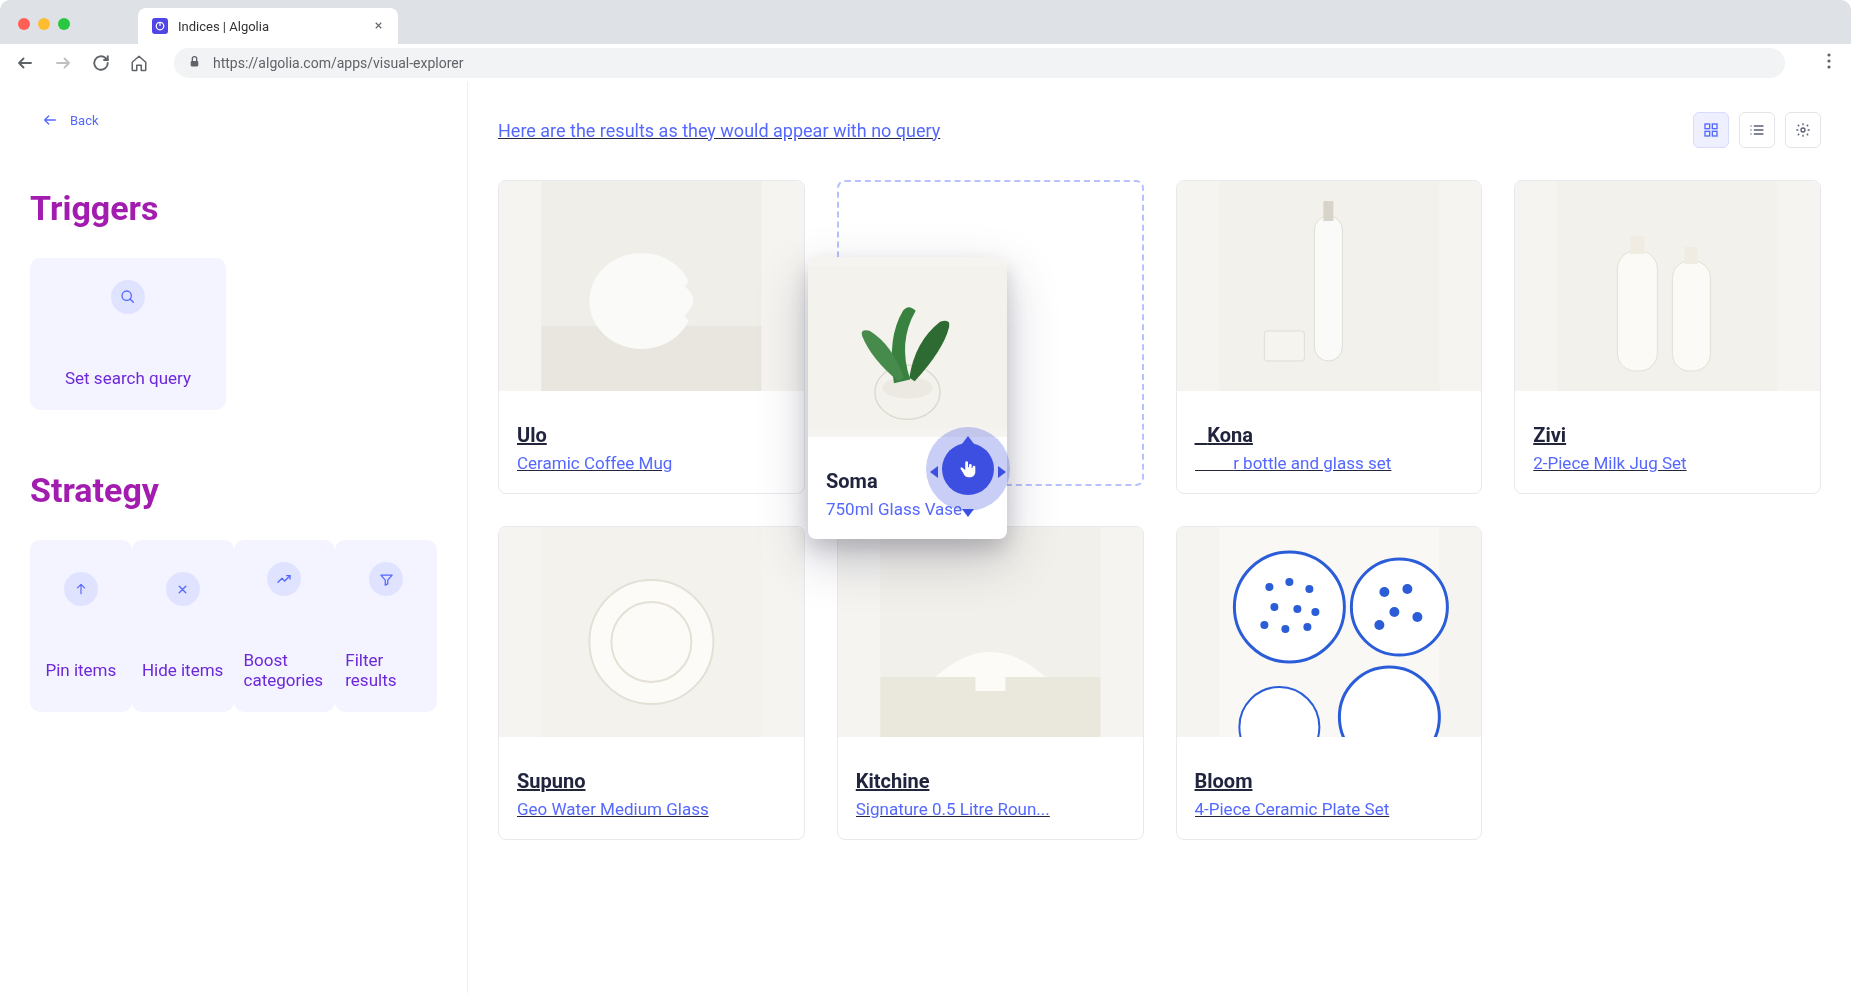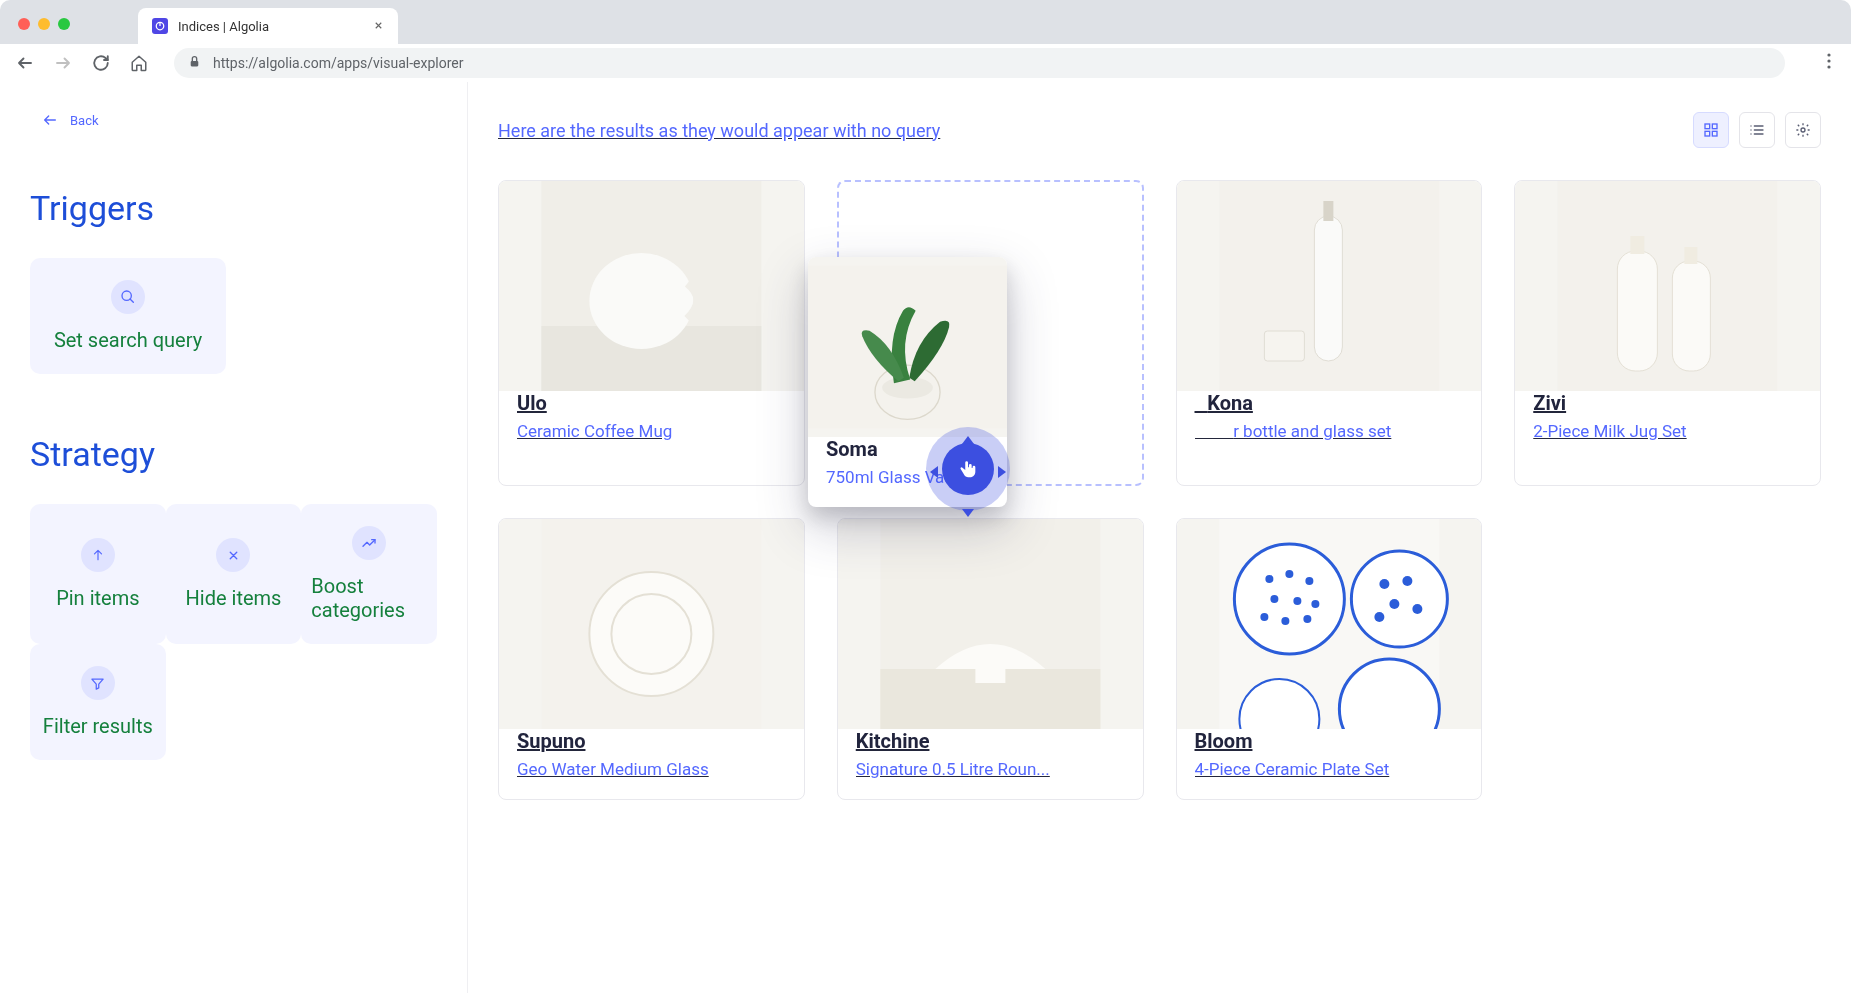--- a/index.html
+++ b/index.html
@@ -22,41 +22,41 @@
     .nav-btn { width: 22px; height: 22px; display: flex; align-items: center; justify-content: center; color: #5f6368; cursor: pointer; }
     .nav-btn.disabled { color: #c0c0c0; }
     .address-bar { flex: 1; height: 30px; background: #f1f3f4; border-radius: 15px; display: flex; align-items: center; padding: 0 14px; gap: 12px; color: #5f6368; font-size: 14px; margin-left: 8px; margin-right: 20px;}
     .lock-icon { color: #5f6368; }
     .kebab { color: #5f6368; padding: 0 6px; }
     
     
     .app { display: flex; height: calc(100vh - 82px); }
     .sidebar { width: 468px; padding: 30px 30px; border-right: 1px solid #efeff2; }
     .back-link { display: flex; align-items: center; gap: 12px; color: #5468ff; font-size: 13px; cursor: pointer; margin-bottom: 60px; margin-left: 12px; }
-    .section-title { font-size: 34px; font-weight: 400; color: #1d4ed8; margin-bottom: 30px; }
+    .section-title { font-size: 34px; font-weight: 700; color: #a21caf; margin-bottom: 30px; }
     
     .trigger-card, .strategy-card { background: #f3f4ff; border-radius: 10px; display: flex; flex-direction: column; align-items: center; justify-content: center; gap: 14px; cursor: pointer; padding: 22px 10px; }
     .card-icon { width: 34px; height: 34px; border-radius: 50%; background: #e0e3ff; display: flex; align-items: center; justify-content: center; color: #5468ff; }
-    .card-label { font-size: 20px; color: #15803d; }
+    .card-label { font-size: 17px; color: #6d28d9; margin-top: 40px; }
     .triggers-grid { margin-bottom: 60px; }
     .triggers-grid .trigger-card { width: 196px; }
-    .strategy-grid { display: grid; grid-template-columns: 1fr 1fr 1fr; }
+    .strategy-grid { display: grid; grid-template-columns: 1fr 1fr 1fr 1fr; }
     
     
     .main { flex: 1; padding: 30px 30px; position: relative; overflow: hidden; text-decoration: underline; }
     .results-header { display: flex; align-items: center; justify-content: space-between; margin-bottom: 32px; }
     .results-text { color: #5468ff; font-size: 18px; }
     .view-controls { display: flex; gap: 10px; align-items: center; }
     .view-btn { width: 36px; height: 36px; border: 1px solid #e4e4e9; border-radius: 6px; display: flex; align-items: center; justify-content: center; cursor: pointer; color: #5a5e73; }
     .view-btn.active { background: #eef0ff; border-color: #d6dbff; color: #5468ff; }
     
     .card-grid { display: grid; grid-template-columns: repeat(4, 1fr); gap: 32px; position: relative; }
     .product-card { border: 1px solid #e8e8ed; border-radius: 8px; overflow: hidden; background: #fff; }
     .product-image { width: 100%; height: 210px; background: #f5f4f0; display: flex; align-items: center; justify-content: center; position: relative; }
-    .product-info { padding: 0 18px 20px; }
+    .product-info { padding: 32px 18px 20px; }
     .product-title { font-size: 20px; font-weight: 700; color: #21243d; margin-bottom: 6px; }
     .product-sub { font-size: 17px; color: #5468ff; white-space: nowrap; overflow: hidden; text-overflow: ellipsis; }
     
     .drop-zone { border: 2px dashed #b8c0ff; border-radius: 8px; background: transparent; }
     
     .dragging-card { position: absolute; width: 199px; background: #fff; border-radius: 8px; box-shadow: 0 20px 50px rgba(50,50,93,.25), 0 10px 20px rgba(0,0,0,.15); overflow: hidden; z-index: 10; }
     .dragging-card .product-image { height: 180px; }
     .drag-handle { position: absolute; width: 52px; height: 52px; background: #3c4fe0; border-radius: 50%; display: flex; align-items: center; justify-content: center; box-shadow: 0 0 0 16px rgba(60,79,224,0.28); z-index: 12; }
     .drag-handle svg { fill: #fff; }
     .drag-arrow { position: absolute; color: #3c4fe0; z-index: 11; }

